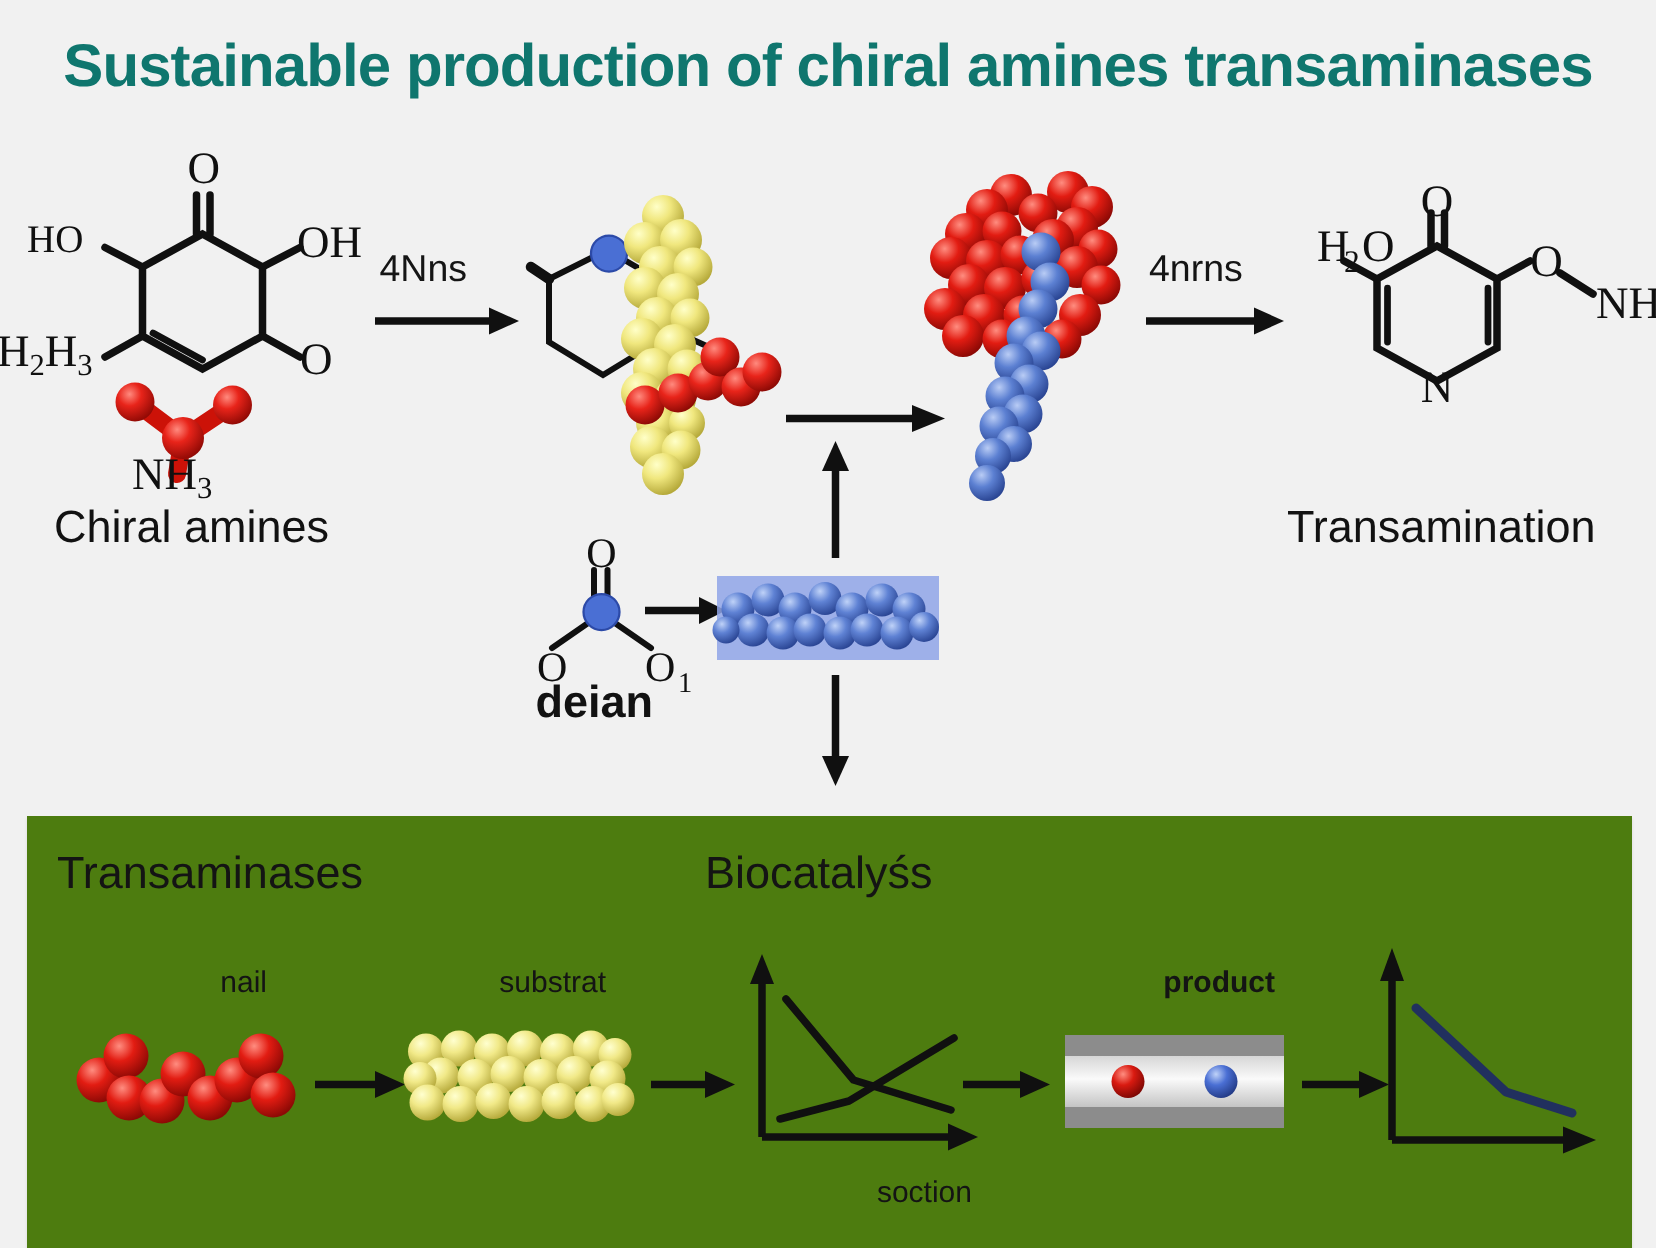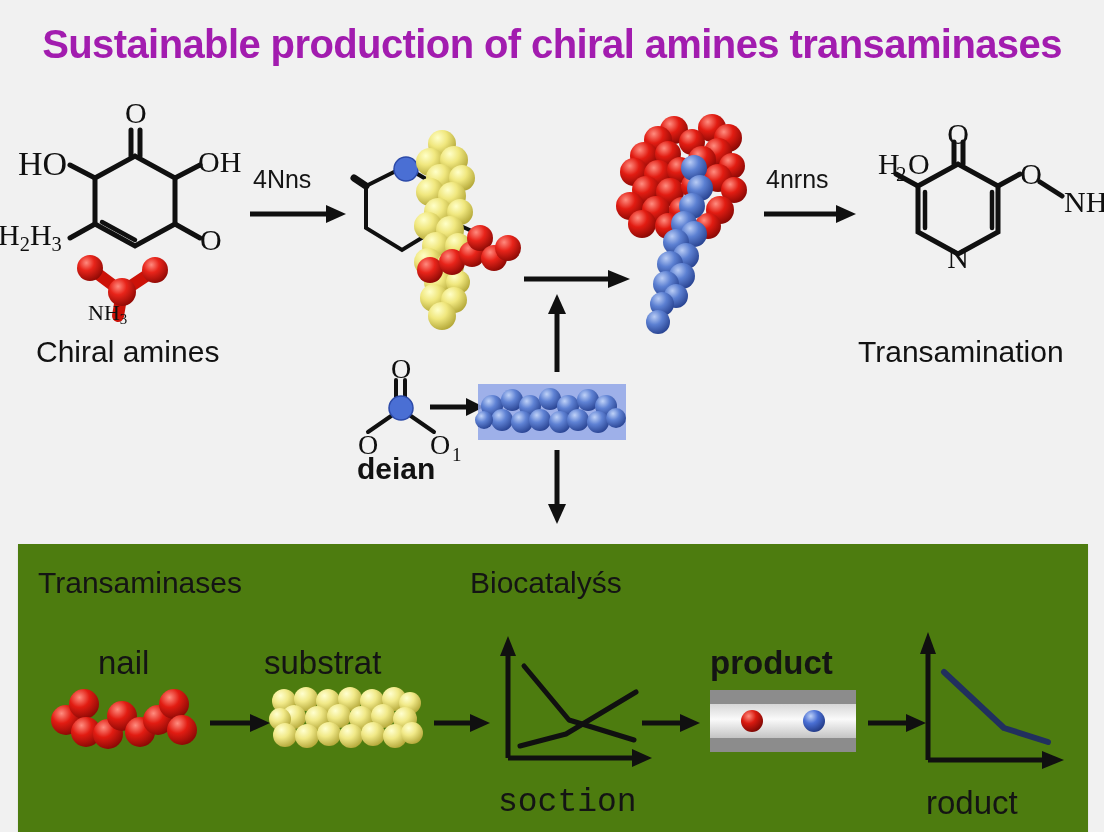--- a/index.html
+++ b/index.html
@@ -25,44 +25,44 @@
   
   #title {
     position: absolute;
     left: 0; top: 22px;
     width: 1104px;
     text-align: center;
     font-family: "Liberation Sans", sans-serif;
     font-weight: bold;
     font-size: 40px;
     letter-spacing: -0.6px;
-    color: #a21caf;
+    color: #0f766e;
     white-space: nowrap;
   }
 
   
   #bottom-panel {
     position: absolute;
     left: 18px; top: 544px;
     width: 1070px; height: 350px;
     background: #4d7c0f;
     box-shadow: 0 1px 2px rgba(0,0,0,0.10);
   }
   .panel-heading {
     position: absolute;
     font-size: 30px;
     color: #141414;
     white-space: nowrap;
   }
   .mini-label {
     position: absolute;
-    font-size: 33px;
+    font-size: 20px;
     color: #141414;
     white-space: nowrap;
-    text-align: left;
+    text-align: right;
   }
 
   
   .chem {
     position: absolute;
     font-family: "Liberation Serif", serif;
     color: #101010;
     white-space: nowrap;
   }
   .chem .sub {
@@ -118,21 +118,21 @@
 
         <path d="M75 60 L50 47"></path>
 
         <path d="M155 60 L180 47"></path>
 
         <path d="M155 106 L180 120"></path>
 
         <path d="M75 106 L50 120"></path>
       </g>
     </svg>
-    <div class="chem" style="left:-2px; top:27px; font-size:34px;">HO</div>
+    <div class="chem" style="left:-2px; top:27px; font-size:26px;">HO</div>
     <div class="chem" style="left:178px; top:27px; font-size:30px;">OH</div>
     <div class="chem" style="left:105px; top:-22px; font-size:30px;">O</div>
     <div class="chem" style="left:180px; top:105px; font-size:30px;">O</div>
     <div class="chem" style="left:-22px; top:100px; font-size:30px;">H<span class="sub">2</span>H<span class="sub">3</span></div>
   </div>
 
   <div class="abs" style="left:60px; top:250px; width:120px; height:70px;">
     <svg width="120" height="70" viewBox="0 0 120 70">
       <defs>
         <radialGradient id="redBall" cx="36%" cy="30%" r="72%">
@@ -144,21 +144,21 @@
       <g stroke="#cc1208" stroke-width="12" stroke-linecap="round">
         <line x1="62" y1="42" x2="30" y2="18"></line>
         <line x1="62" y1="42" x2="95" y2="20"></line>
         <line x1="62" y1="42" x2="58" y2="66"></line>
       </g>
       <circle cx="30" cy="18" r="13" fill="url(#redBall)"></circle>
       <circle cx="95" cy="20" r="13" fill="url(#redBall)"></circle>
       <circle cx="62" cy="42" r="14" fill="url(#redBall)"></circle>
     </svg>
   </div>
-  <div class="chem" style="left:88px; top:300px; font-size:22px;">NH<span class="sub">3</span></div>
+  <div class="chem" style="left:88px; top:300px; font-size:30px;">NH<span class="sub">3</span></div>
   <div class="caption" style="left:36px; top:335px;">Chiral amines</div>
 
   <div class="arrow-label" style="left:253px; top:165px;">4Nns</div>
   <svg class="abs" style="left:248px; top:203px;" width="100" height="22">
     <line x1="2" y1="11" x2="80" y2="11" stroke="#101010" stroke-width="5"></line>
     <polygon points="78,2 98,11 78,20" fill="#101010"></polygon>
   </svg>
 
   <div class="abs" style="left:348px; top:160px; width:120px; height:110px;">
     <svg width="120" height="110" viewBox="0 0 120 110">
@@ -467,21 +467,21 @@
         <polygon points="6,22 14,2 22,22" fill="#101010"></polygon>
 
         <line x1="14" y1="124" x2="140" y2="124" stroke="#101010" stroke-width="5"></line>
         <polygon points="138,115 158,124 138,133" fill="#101010"></polygon>
 
         <polyline points="30,32 75,86 140,106" fill="none" stroke="#101010" stroke-width="5" stroke-linejoin="round" stroke-linecap="round"></polyline>
 
         <polyline points="26,112 72,100 142,58" fill="none" stroke="#101010" stroke-width="5" stroke-linejoin="round" stroke-linecap="round"></polyline>
       </svg>
     </div>
-    <div class="mini-label" style="left:480px; top:240px; width:150px;font-family:Liberation Mono, monospace;">soction</div>
+    <div class="mini-label" style="left:480px; top:240px; width:150px;">soction</div>
 
     <svg class="abs" style="left:622px; top:168px;" width="62" height="22">
       <line x1="2" y1="11" x2="42" y2="11" stroke="#101010" stroke-width="5"></line>
       <polygon points="40,2 60,11 40,20" fill="#101010"></polygon>
     </svg>
 
     <div class="mini-label" style="left:692px; top:100px; width:140px;font-weight:bold;">product</div>
     <div class="abs" style="left:692px; top:146px; width:146px; height:62px;">
       <svg width="146" height="62" viewBox="0 0 146 62">
         <defs>
@@ -516,18 +516,17 @@
 
     <div class="abs" style="left:896px; top:86px; width:160px; height:148px;">
       <svg width="160" height="148" viewBox="0 0 160 148">
         <line x1="14" y1="130" x2="14" y2="20" stroke="#101010" stroke-width="5"></line>
         <polygon points="6,24 14,2 22,24" fill="#101010"></polygon>
         <line x1="14" y1="130" x2="130" y2="130" stroke="#101010" stroke-width="5"></line>
         <polygon points="128,121 150,130 128,139" fill="#101010"></polygon>
         <polyline points="30,42 90,98 134,112" fill="none" stroke="#21305e" stroke-width="6" stroke-linejoin="round" stroke-linecap="round"></polyline>
       </svg>
     </div>
-    <div class="mini-label" style="left:908px; top:240px; width:130px;">roduct</div>
 
     <div id="watermark">Gro</div>
   </div>
 
 </div>
 
 </body></html>

